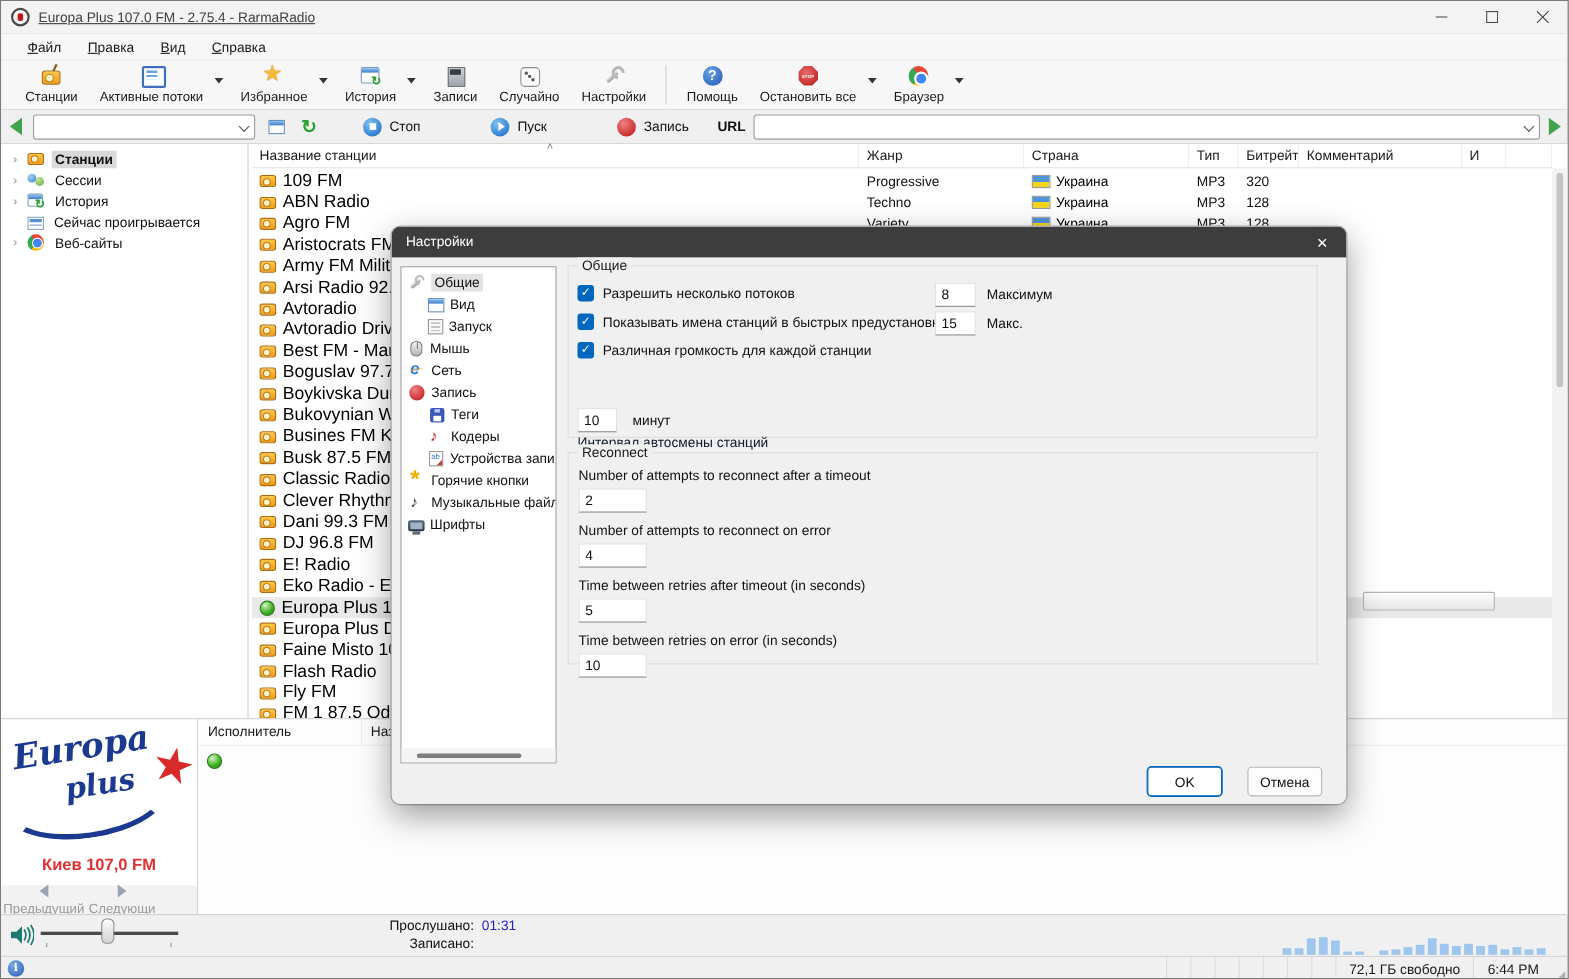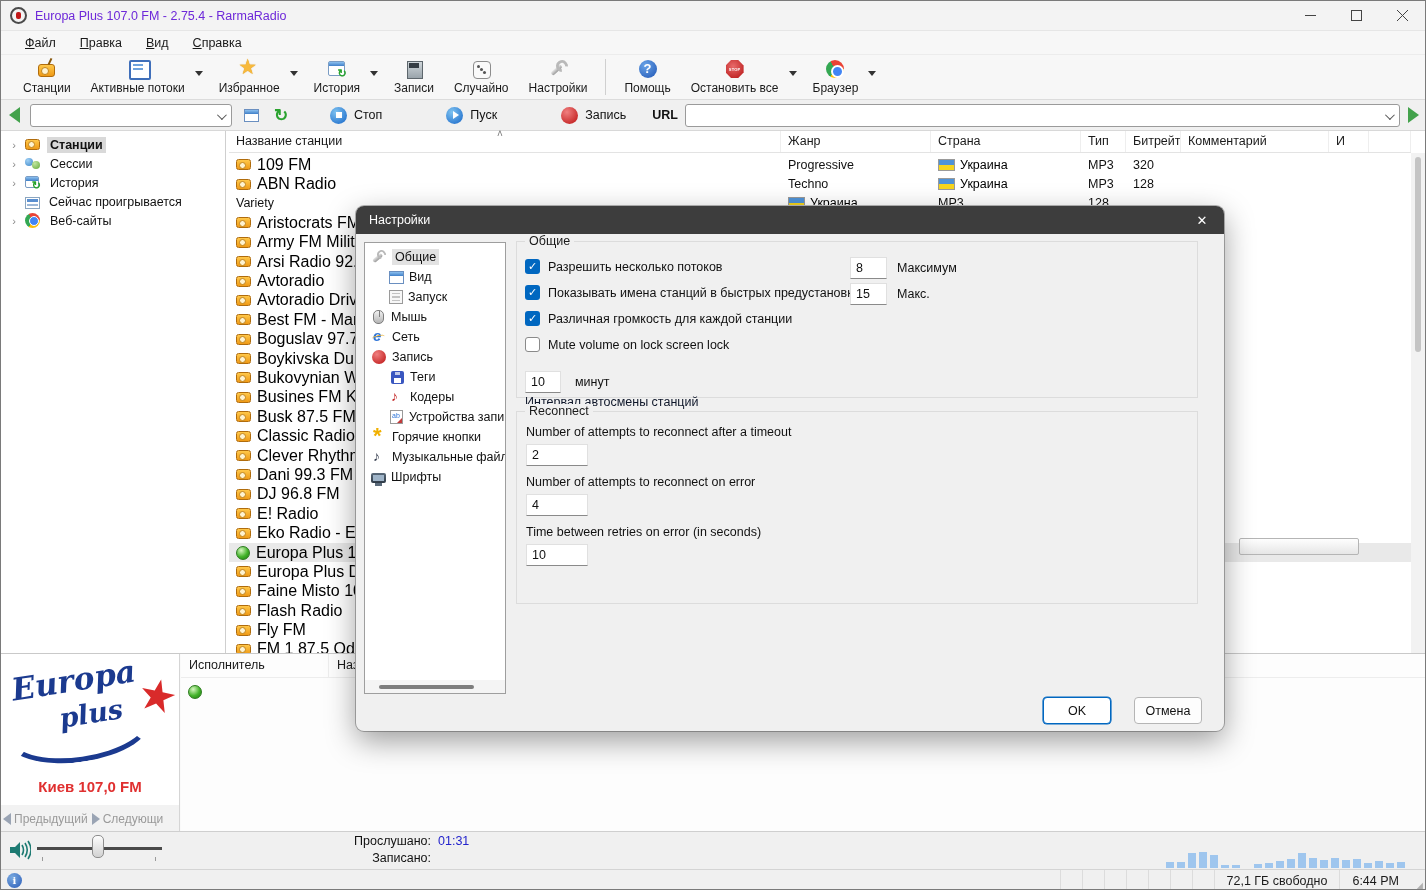--- a/index.html
+++ b/index.html
@@ -4,21 +4,21 @@
 <style>
   html,body{margin:0;padding:0;background:#555;font-family:"Liberation Sans",sans-serif;}
   #app{position:relative;width:1426px;height:890px;background:#f0f0f0;overflow:hidden;border:1px solid #7a7a7a;box-sizing:border-box;}
   *{box-sizing:border-box;}
   .nosel{user-select:none;}
 
   
   .titlebar{position:absolute;left:0;top:0;width:100%;height:30px;background:#f3f3f3;display:flex;align-items:center;border-bottom:1px solid #e6e6e6;}
   .appicon{width:17px;height:17px;margin:0 8px 0 9px;border-radius:50%;border:2px solid #4a4a4a;position:relative;flex:none;}
   .appicon::before{content:'';position:absolute;left:4px;top:3px;width:5px;height:7px;background:#c01818;border-radius:2px;}
-  .titletext{font-size:12.5px;color:#6d28d9;}
+  .titletext{font-size:12.5px;color:#404040;text-decoration:underline;}
   .wincontrols{margin-left:auto;display:flex;height:100%;}
   .wc{width:46px;height:100%;display:flex;align-items:center;justify-content:center;font-size:13px;color:#444;}
   .wc svg{stroke:#444;}
 
   
   .menubar{position:absolute;left:0;top:30px;width:100%;height:24px;background:#f7f7f7;display:flex;align-items:center;padding-left:14px;border-bottom:1px solid #ececec;}
   .menu-item{font-size:12.5px;color:#1a1a1a;padding:3px 10px;margin-right:4px;}
   .menu-item u{text-decoration:underline;}
 
   
@@ -108,21 +108,21 @@
 
   
   .bottom{position:absolute;left:0;top:652px;width:100%;height:178px;background:#fafafa;border-top:1px solid #c9c9c9;}
   .logo-panel{position:absolute;left:0;top:0;width:179px;height:151px;background:#fff;border-right:1px solid #d5d5d5;overflow:hidden;}
   .lg-europa{position:absolute;left:10px;top:8px;font-family:"DejaVu Serif",serif;font-style:italic;font-weight:bold;font-size:31px;color:#1b3a8f;transform:rotate(-9deg);}
   .lg-plus{position:absolute;left:58px;top:44px;font-family:"DejaVu Serif",serif;font-style:italic;font-weight:bold;font-size:27px;color:#1b3a8f;transform:rotate(-9deg);}
   .lg-star{position:absolute;right:2px;top:16px;font-size:44px;color:#d92a2a;transform:rotate(12deg);}
   .lg-swoosh{position:absolute;left:2px;top:38px;width:150px;height:70px;border:5px solid transparent;border-bottom-color:#1b3a8f;border-radius:50%;transform:rotate(-8deg);}
   .lg-city{position:absolute;left:0;right:0;bottom:10px;text-align:center;font-size:15px;font-weight:bold;color:#e03030;}
   .navbuttons{position:absolute;left:0;top:151px;width:179px;height:27px;display:flex;align-items:center;background:#f2f2f2;border-right:1px solid #d5d5d5;}
-  .navbtn{display:flex;align-items:center;gap:3px;font-size:12px;color:#9a9a9a;padding:0 2px;white-space:nowrap;overflow:hidden;}
+  .navbtn{display:flex;align-items:center;gap:3px;font-size:12px;color:#9a9a9a;padding:0 2px;white-space:nowrap;overflow:hidden;flex-direction:column;}
   .tri{width:0;height:0;border-top:6px solid transparent;border-bottom:6px solid transparent;flex:none;}
   .tri.l{border-right:8px solid #9aa4b4;}
   .tri.r{border-left:8px solid #9aa4b4;}
   .np-panel{position:absolute;left:180px;top:0;right:0;height:178px;background:#fdfdfd;}
   .np-header{display:flex;height:24px;border-bottom:1px solid #ededed;}
   .np-h{font-size:12.5px;color:#1a1a1a;padding:4px 0 0 8px;white-space:nowrap;overflow:hidden;}
   .np-h:first-child{width:148px;border-right:1px solid #ededed;}
   .np-orb{position:absolute;left:7px;top:31px;}
 
   
@@ -398,20 +398,24 @@
               <span class="flag"></span>
               <span>Украина</span>
             </span>
        <span class="cell">MP3</span>
        <span class="cell">128</span>
        <span class="cell"></span>
        <span class="cell"></span>
        <span class="cell"></span>
      </div>
           <div class="srow ">
+       <span class="namecell">
+              <span class="i-radio-s"></span>
+              <span>Agro FM</span>
+            </span>
        <span class="cell">Variety</span>
        <span class="countrycell">
               <span class="flag"></span>
               <span>Украина</span>
             </span>
        <span class="cell">MP3</span>
        <span class="cell">128</span>
        <span class="cell"></span>
        <span class="cell"></span>
        <span class="cell"></span>
@@ -870,24 +874,20 @@
      <span class="cbxlabel">Разрешить несколько потоков</span>
    </div>
           <div class="cbxrow">
      <span class="cbx on">✓</span>
      <span class="cbxlabel">Показывать имена станций в быстрых предустановка</span>
    </div>
           <div class="cbxrow">
      <span class="cbx on">✓</span>
      <span class="cbxlabel">Различная громкость для каждой станции</span>
    </div>
-          <div class="cbxrow">
-     <span class="cbx off"></span>
-     <span class="cbxlabel">Mute volume on lock screen lock</span>
-   </div>
         </div>
       <div class="sideinput" style="left:333px;top:15px;">
         <input class="numinput" style="width: 37px;" value="8">
         <span>Максимум</span>
       </div>
       <div class="sideinput" style="left:333px;top:41px;">
         <input class="numinput" style="width: 37px;" value="15">
         <span>Макс.</span>
       </div>
       <div class="intervallabel">Интервал автосмены станций</div>
@@ -902,20 +902,24 @@
       <div class="recwrap">
           <div class="recfield">
      <div class="flabel">Number of attempts to reconnect after a timeout</div>
      <input class="numinput" value="2" style="">
    </div>
           <div class="recfield">
      <div class="flabel">Number of attempts to reconnect on error</div>
      <input class="numinput" value="4" style="">
    </div>
           <div class="recfield">
+     <div class="flabel">Time between retries after timeout (in seconds)</div>
+     <input class="numinput" value="5" style="">
+   </div>
+          <div class="recfield">
      <div class="flabel">Time between retries on error (in seconds)</div>
      <input class="numinput" value="10" style="">
    </div>
         </div>
     </div>
 
     <button class="okbtn">OK</button>
     <button class="cancelbtn">Отмена</button>
   </div>
 

